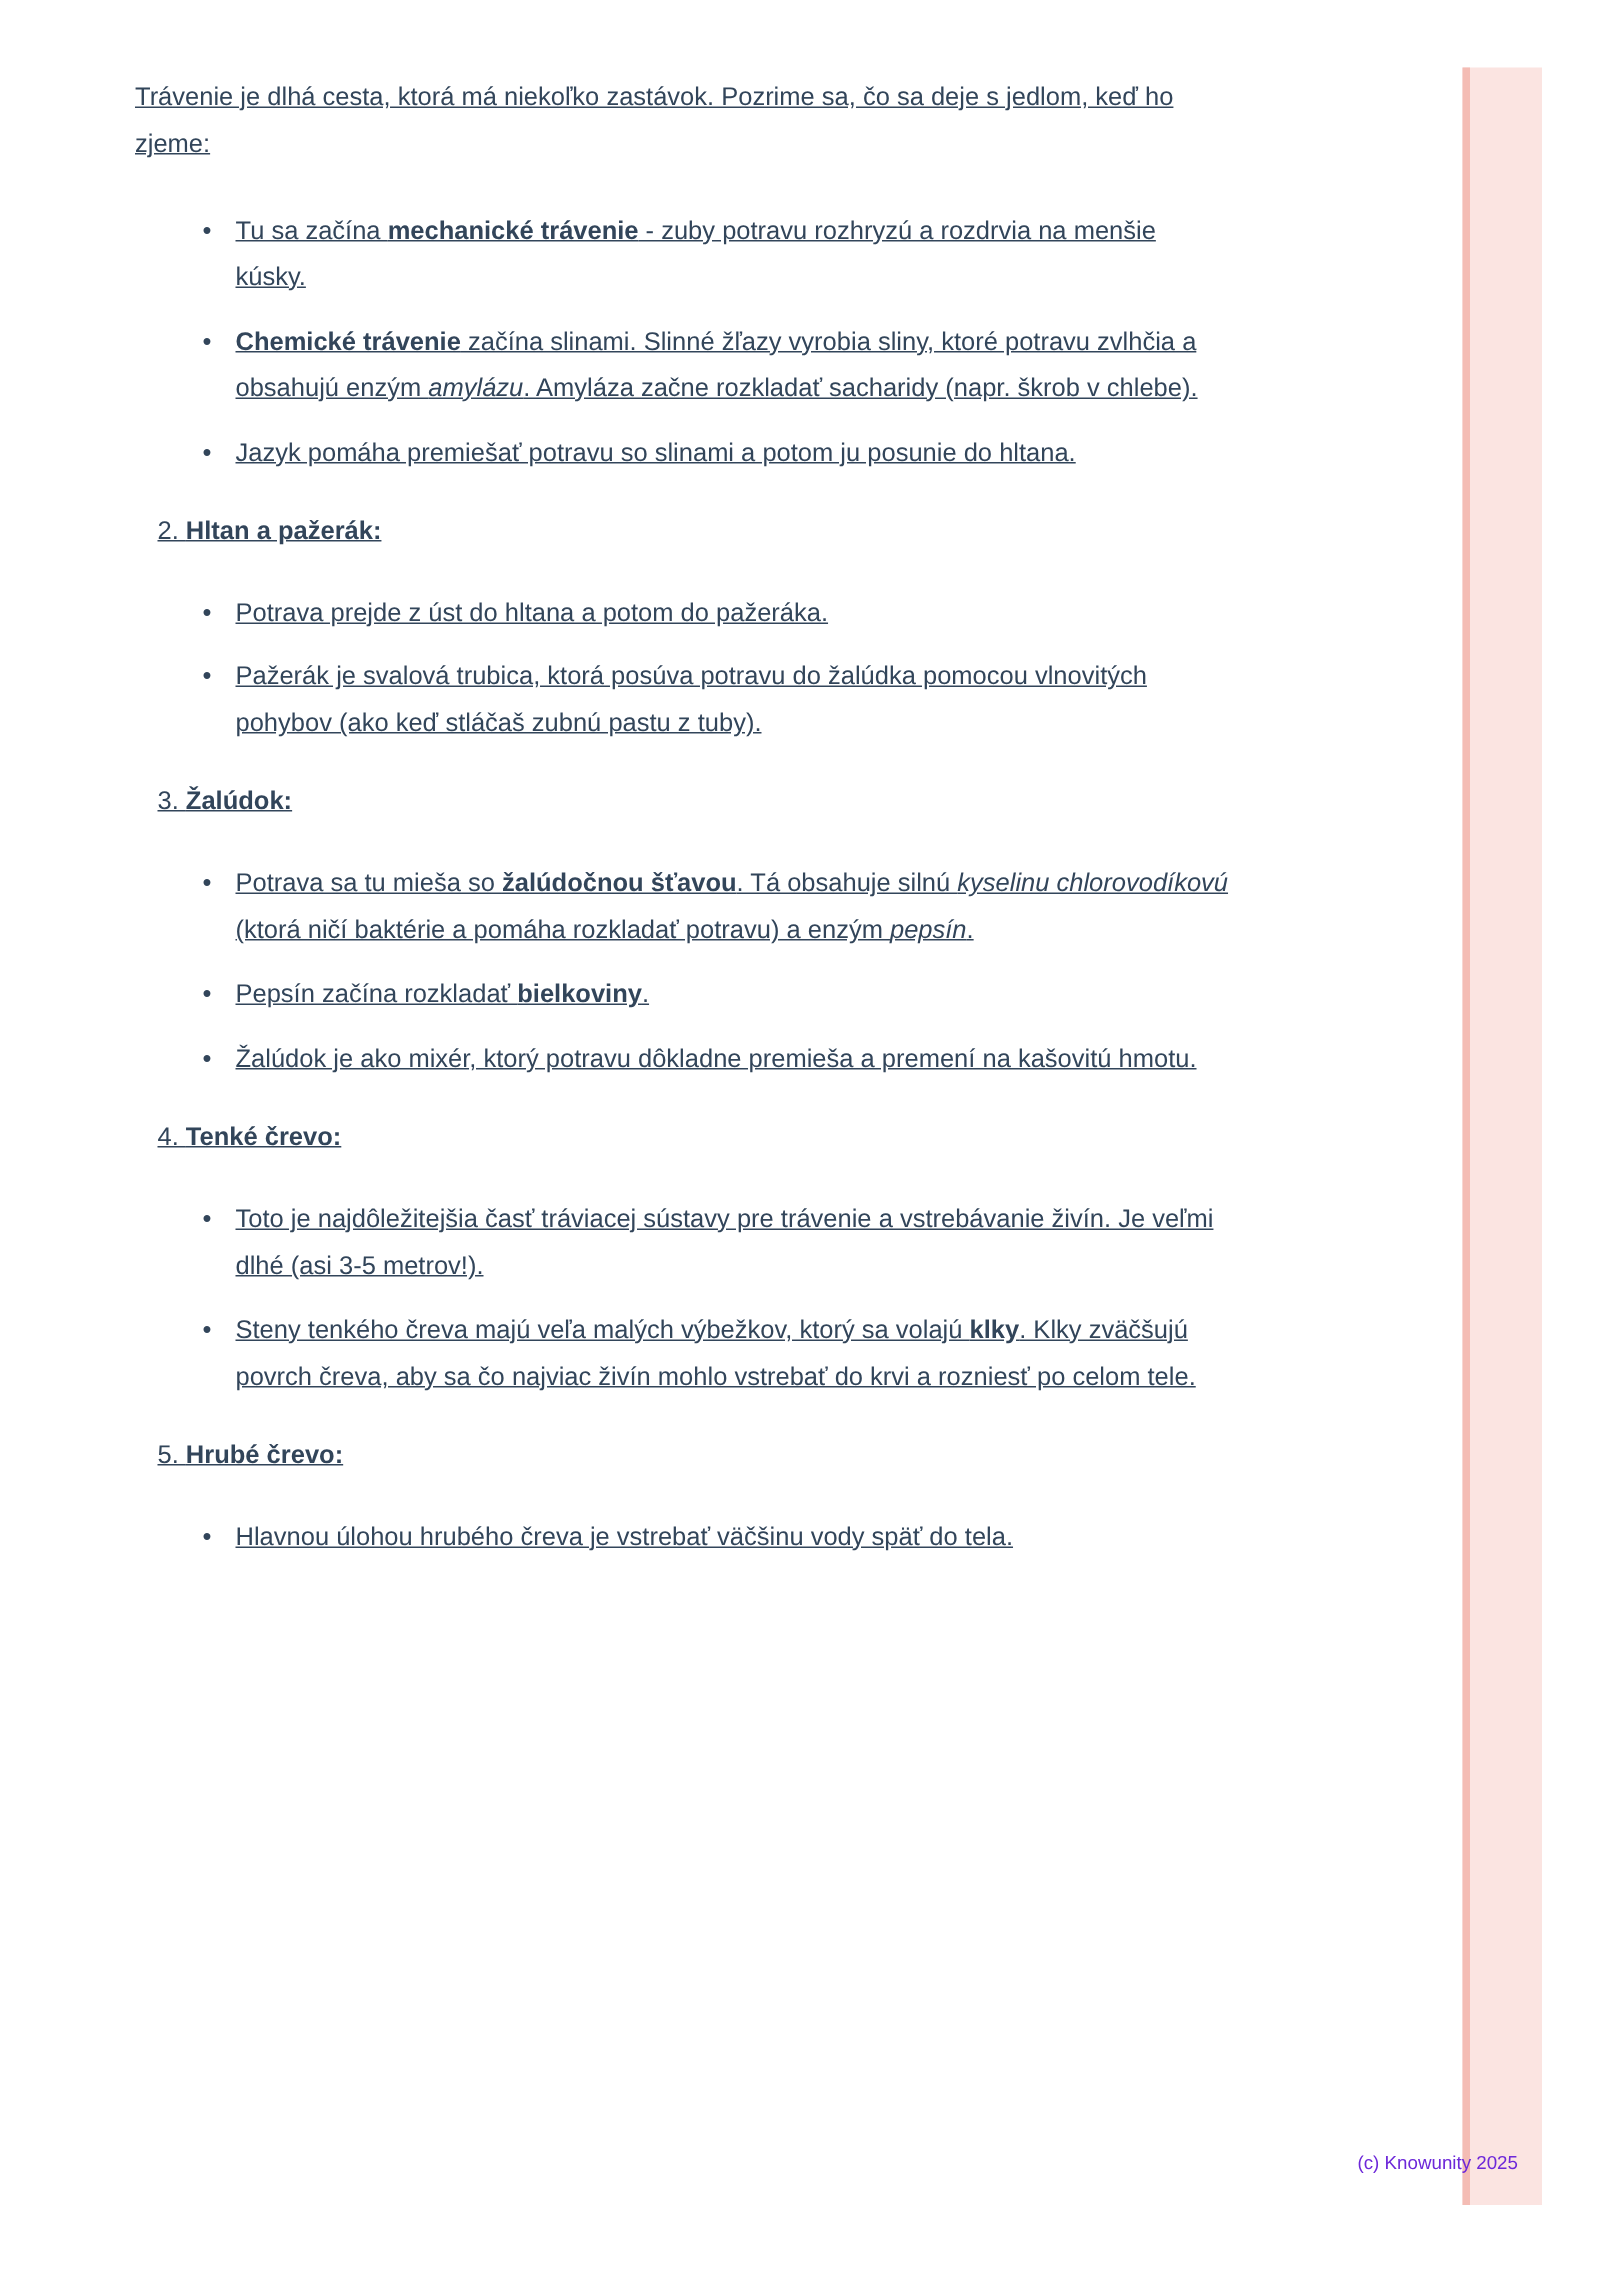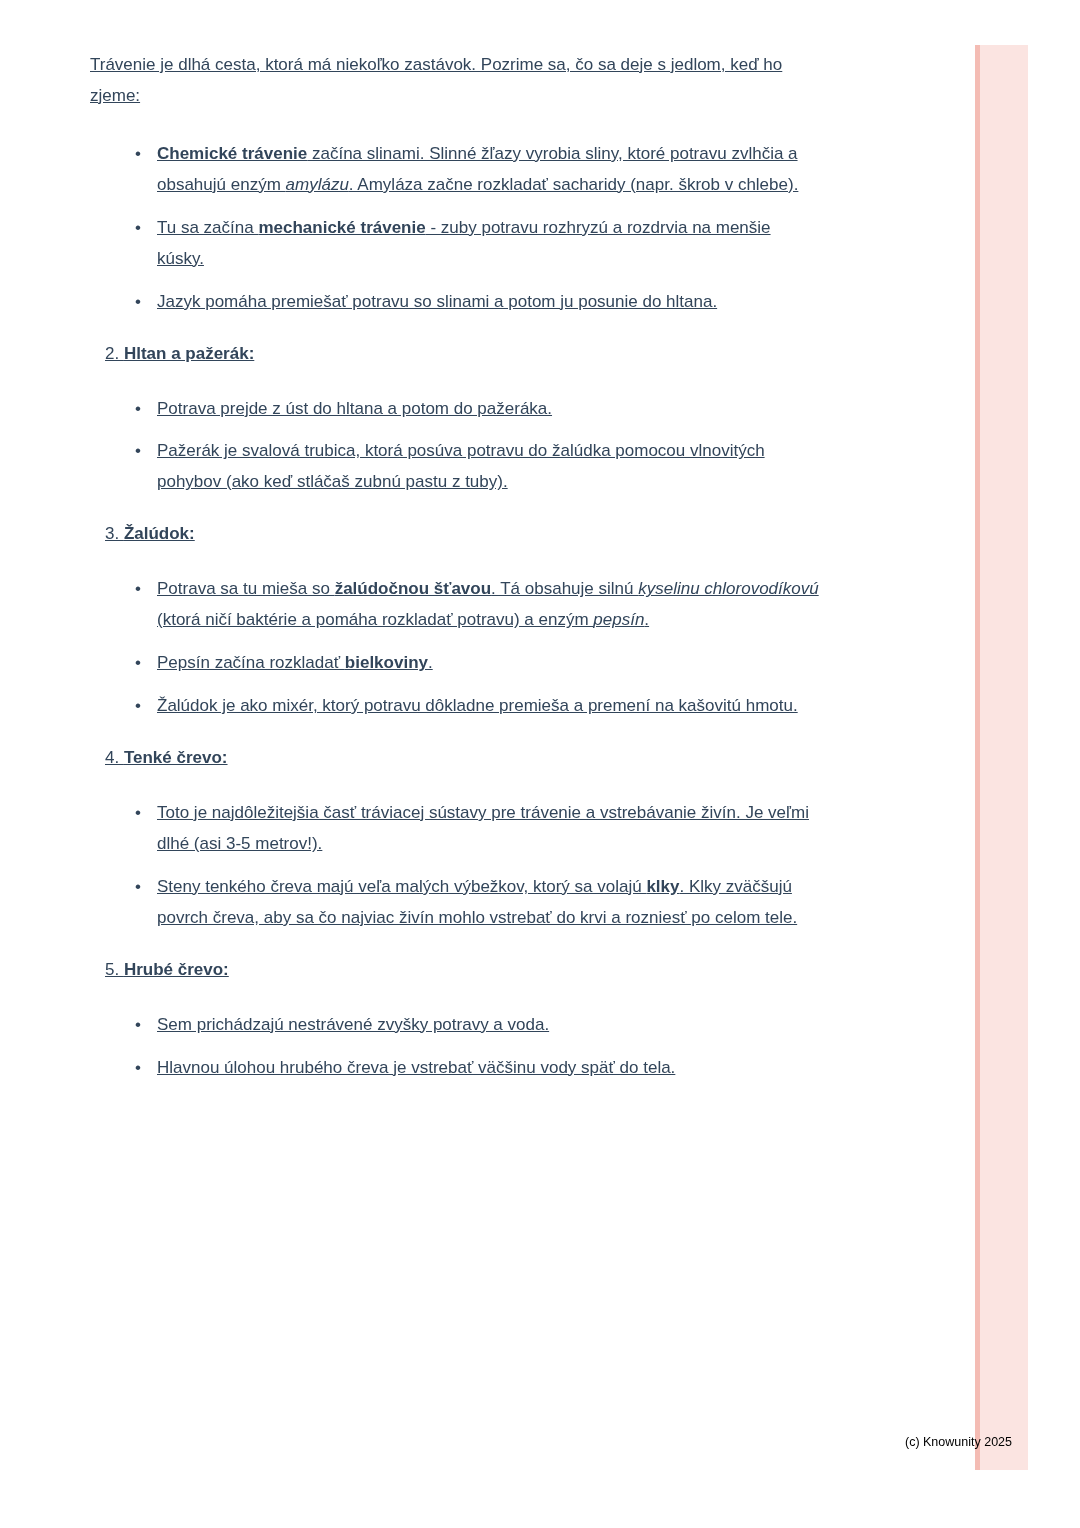--- a/index.html
+++ b/index.html
@@ -83,22 +83,22 @@
 </head>
 <body style="color: rgb(50, 69, 90);">
 
 <div class="accent-stripe" style="background: rgb(251, 228, 225); border-left-color: rgb(244, 188, 180);"></div>
 
 <div class="content">
   <p class="intro">Trávenie je dlhá cesta, ktorá má niekoľko zastávok. Pozrime sa, čo sa deje s jedlom, keď ho zjeme:</p>
   <div>
       <div class="section">
         <ul class="bullets">
+          <li><span>Tu sa začína </span><strong>mechanické trávenie</strong><span> - zuby potravu rozhryzú a rozdrvia na menšie kúsky.</span></li>
           <li><strong>Chemické trávenie</strong><span> začína slinami. Slinné žľazy vyrobia sliny, ktoré potravu zvlhčia a obsahujú enzým </span><em>amylázu</em><span>. Amyláza začne rozkladať sacharidy (napr. škrob v chlebe).</span></li>
-          <li><span>Tu sa začína </span><strong>mechanické trávenie</strong><span> - zuby potravu rozhryzú a rozdrvia na menšie kúsky.</span></li>
           <li><span>Jazyk pomáha premiešať potravu so slinami a potom ju posunie do hltana.</span></li>
         </ul>
       </div>
       <div class="section">
         <div class="sec-head"><span class="sec-num">2. </span><span class="sec-title">Hltan a pažerák:</span></div>
         <ul class="bullets">
           <li><span>Potrava prejde z úst do hltana a potom do pažeráka.</span></li>
           <li><span>Pažerák je svalová trubica, ktorá posúva potravu do žalúdka pomocou vlnovitých pohybov (ako keď stláčaš zubnú pastu z tuby).</span></li>
         </ul>
       </div>
@@ -113,20 +113,19 @@
       <div class="section">
         <div class="sec-head"><span class="sec-num">4. </span><span class="sec-title">Tenké črevo:</span></div>
         <ul class="bullets">
           <li><span>Toto je najdôležitejšia časť tráviacej sústavy pre trávenie a vstrebávanie živín. Je veľmi dlhé (asi 3-5 metrov!).</span></li>
           <li><span>Steny tenkého čreva majú veľa malých výbežkov, ktorý sa volajú </span><strong>klky</strong><span>. Klky zväčšujú povrch čreva, aby sa čo najviac živín mohlo vstrebať do krvi a rozniesť po celom tele.</span></li>
         </ul>
       </div>
       <div class="section">
         <div class="sec-head"><span class="sec-num">5. </span><span class="sec-title">Hrubé črevo:</span></div>
         <ul class="bullets">
-          <li><span>Sem prichádzajú nestrávené zvyšky potravy a voda.</span></li>
           <li><span>Hlavnou úlohou hrubého čreva je vstrebať väčšinu vody späť do tela.</span></li>
         </ul>
       </div>
     </div>
 </div>
 
-<div class="footer-credit" style="color: #000000;">(c) Knowunity 2025</div>
+<div class="footer-credit" style="color: #6d28d9;">(c) Knowunity 2025</div>
 
 </body></html>

